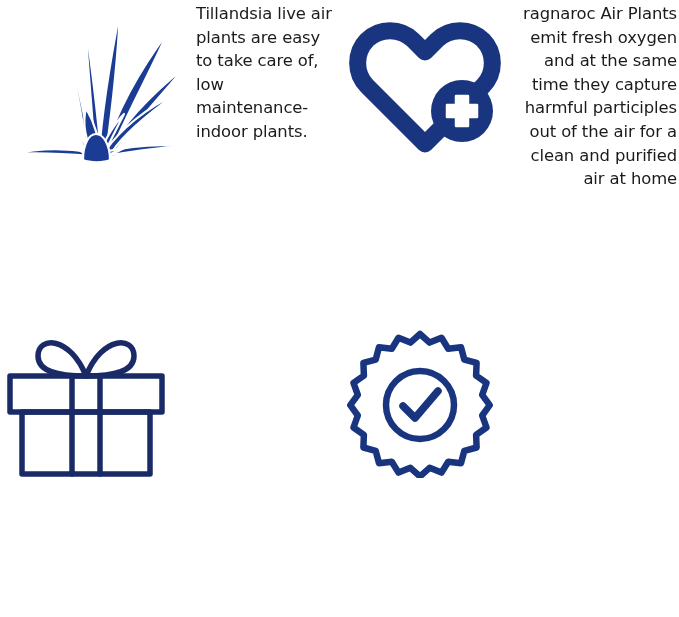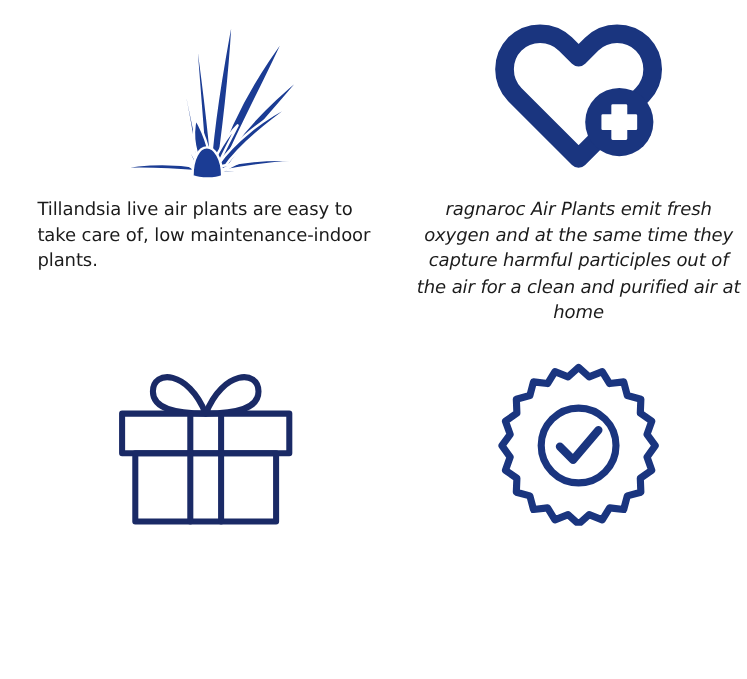--- a/index.html
+++ b/index.html
@@ -22,24 +22,23 @@
     height: 617px;
     display: grid;
     grid-template-columns: 345px 334px;
     grid-template-rows: 310px 307px;
     box-sizing: border-box;
   }
 
   .feature-cell {
     position: relative;
     display: flex;
-    flex-direction: column;
+    flex-direction: row;
     box-sizing: border-box;
     overflow: hidden;
-    padding-left: 28px;
   }
 
   
   .icon-area {
     display: flex;
     align-items: flex-start;
     justify-content: center;
     box-sizing: border-box;
   }
   .cell-plant  .icon-area { height: 176px; padding-top: 2px; }
@@ -58,24 +57,23 @@
     letter-spacing: -0.1px;
     white-space: pre-line;
   }
 
   .cell-plant .caption {
     text-align: left;
     padding: 0 8px 0 6px;
     margin-top: 2px;
   }
   .cell-heart .caption {
-    text-align: center;
+    text-align: right;
     padding: 0 2px;
     margin-top: 2px;
-    font-style: italic;
   }
 
   
   .cell-gift, .cell-badge { justify-content: flex-start; }
 </style>
 </head>
 <body>
 
 <div class="feature-grid">
 

